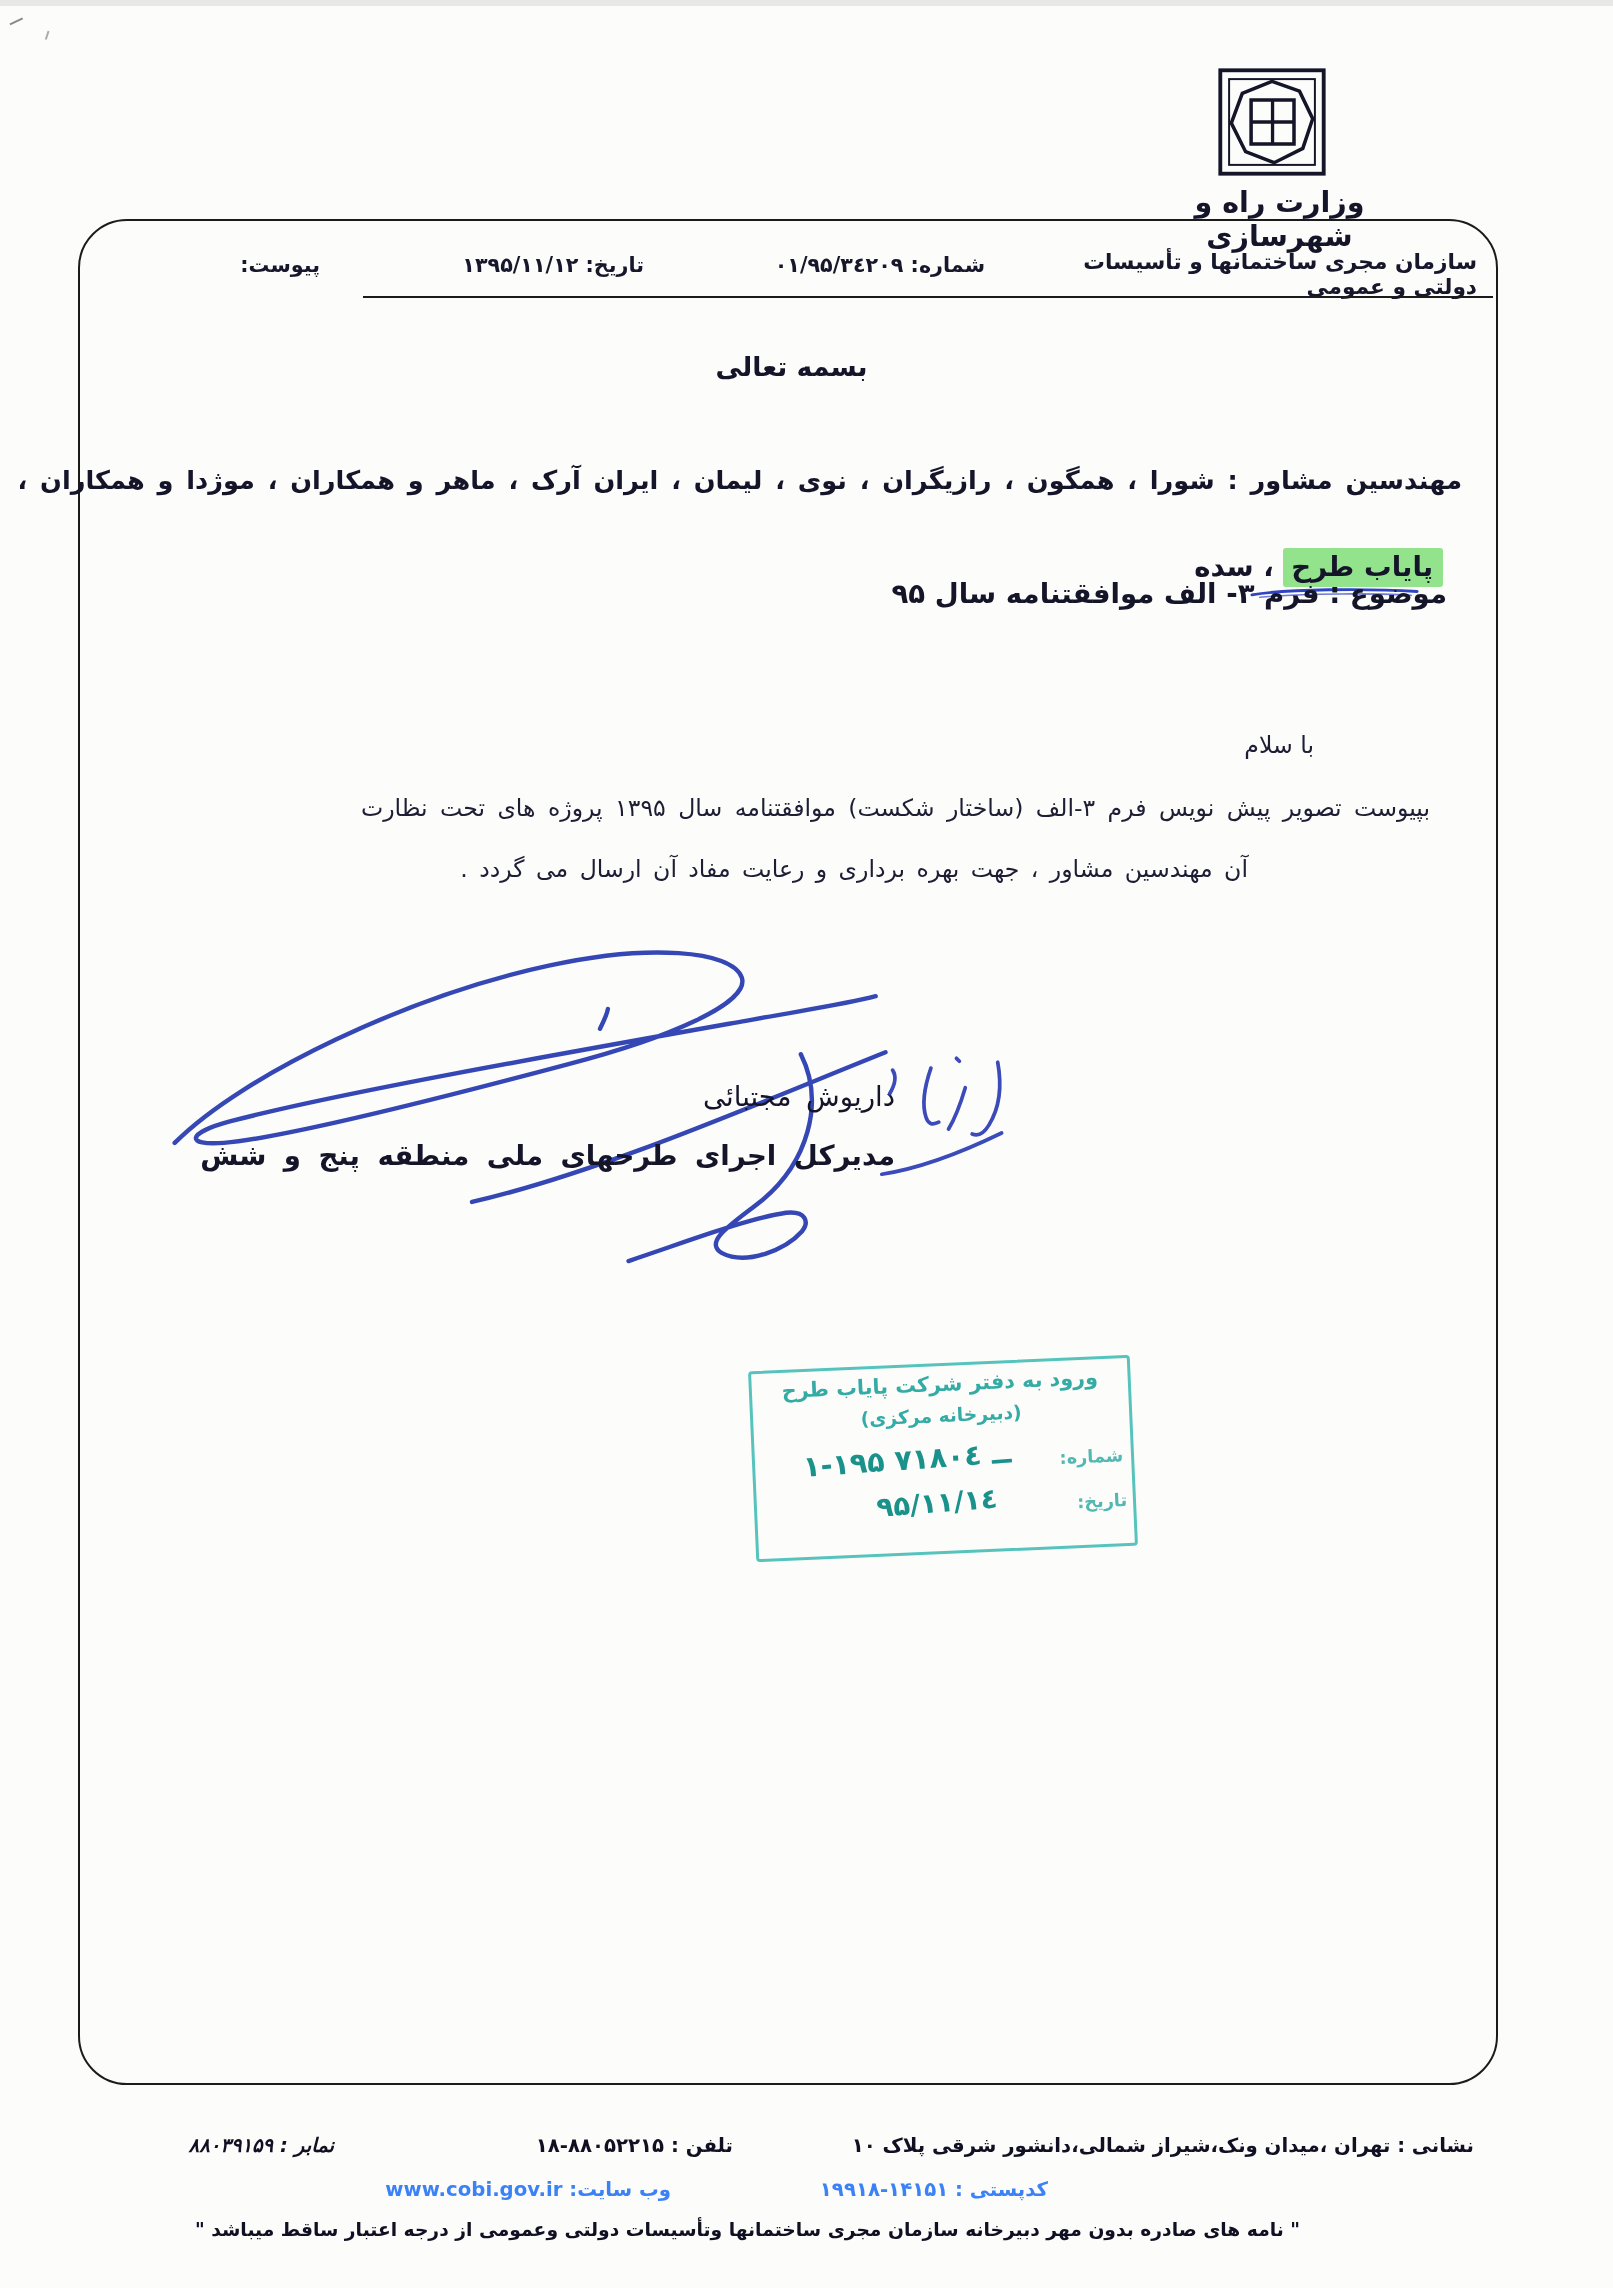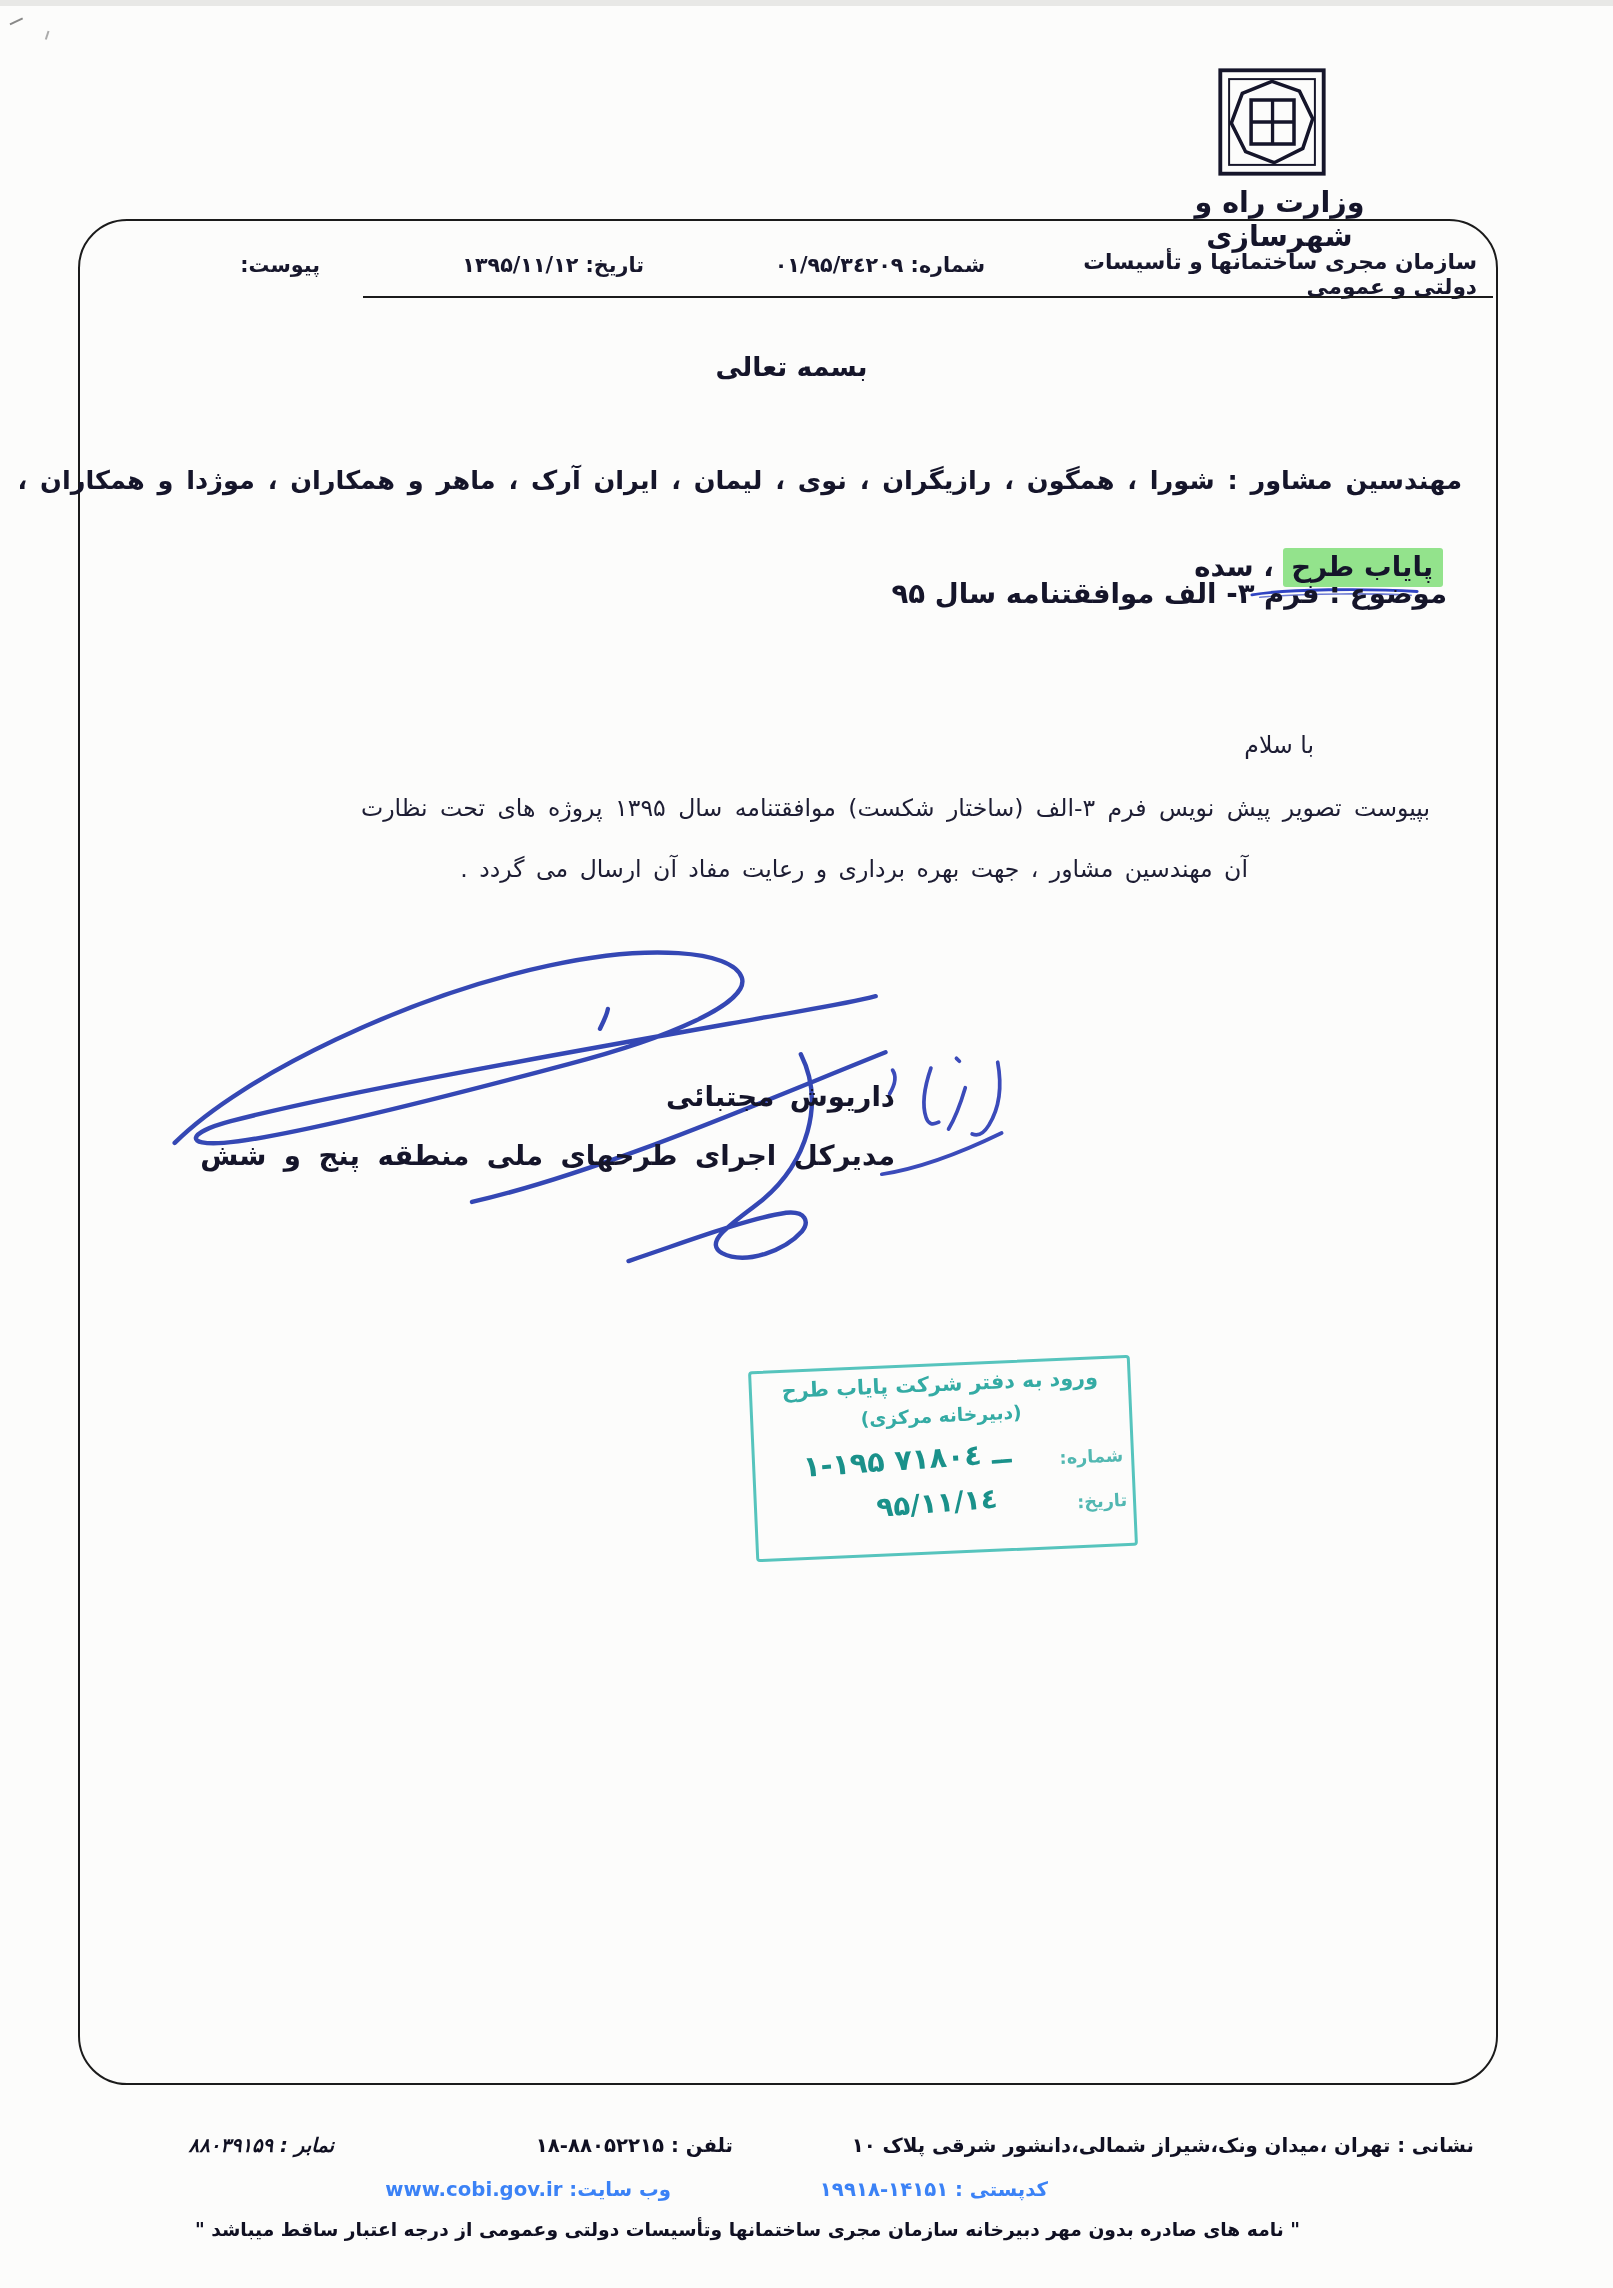--- a/index.html
+++ b/index.html
@@ -32,21 +32,21 @@
   .line1{left:126px;top:459px;width:1337px;font-size:25.6px;font-weight:700;text-align:right;white-space:nowrap;word-spacing:3.9px;color:#15152a;}
   .line2{left:951px;top:544px;width:493px;font-size:27.6px;font-weight:700;text-align:right;white-space:nowrap;color:#15152a;}
   .hl{background:#93e38c;padding:2px 9.9px 3.9px 7.9px;border-radius:3px;box-decoration-break:clone;}
   .underline-svg{left:1249px;top:579px;width:175px;height:13.8px;}
   .line3{left:877px;top:571px;width:571px;font-size:27.6px;font-weight:700;text-align:right;white-space:nowrap;color:#15152a;}
   .salutation{left:1207px;top:725px;width:108px;font-size:23.6px;font-weight:500;text-align:right;color:#1d1d33;}
   .para1{left:182px;top:788px;width:1249px;font-size:23.6px;font-weight:500;text-align:right;white-space:nowrap;word-spacing:4.9px;color:#1d1d33;}
   .para2{left:384px;top:849px;width:865px;font-size:23.6px;font-weight:500;text-align:right;white-space:nowrap;word-spacing:3.9px;color:#1d1d33;}
 
   .sig-svg{left:156px;top:928px;width:763px;height:340px;}
-  .sig-name{left:512px;top:1074px;width:384px;font-size:27.6px;font-weight:700;text-align:right;word-spacing:5.9px;color:#15152a;}
+  .sig-name{left:512px;top:1074px;width:384px;font-size:27.6px;font-weight:400;text-align:right;word-spacing:5.9px;color:#15152a;}
   .sig-title{left:177px;top:1133px;width:719px;font-size:27.6px;font-weight:700;text-align:right;white-space:nowrap;word-spacing:7.9px;color:#15152a;}
   .note-svg{left:871px;top:1046px;width:167px;height:158px;}
 
   
   .stamp{left:753px;top:1357px;width:376px;height:185px;border:3.9px solid rgba(62,188,180,.92);border-radius:3.9px;transform:rotate(-2.5deg);opacity:.95;}
   .stamp .s1{left:0;top:5.9px;width:100%;font-size:20.7px;font-weight:700;text-align:center;color:#2aa7a0;letter-spacing:0.5px;}
   .stamp .s2{left:0;top:39px;width:100%;font-size:18.7px;font-weight:600;text-align:center;color:#2aa7a0;}
   .stamp .lab-num{right:7.9px;top:87px;font-size:17.7px;font-weight:600;color:#2aa7a0;opacity:.85;}
   .stamp .lab-date{right:5.9px;top:132px;font-size:17.7px;font-weight:600;color:#2aa7a0;opacity:.85;}
   .stamp .val-num{left:3.9px;top:75px;width:296px;direction:ltr;text-align:center;font-size:28.6px;font-weight:600;letter-spacing:2px;color:#0e8c85;transform:rotate(-1.5deg);}

